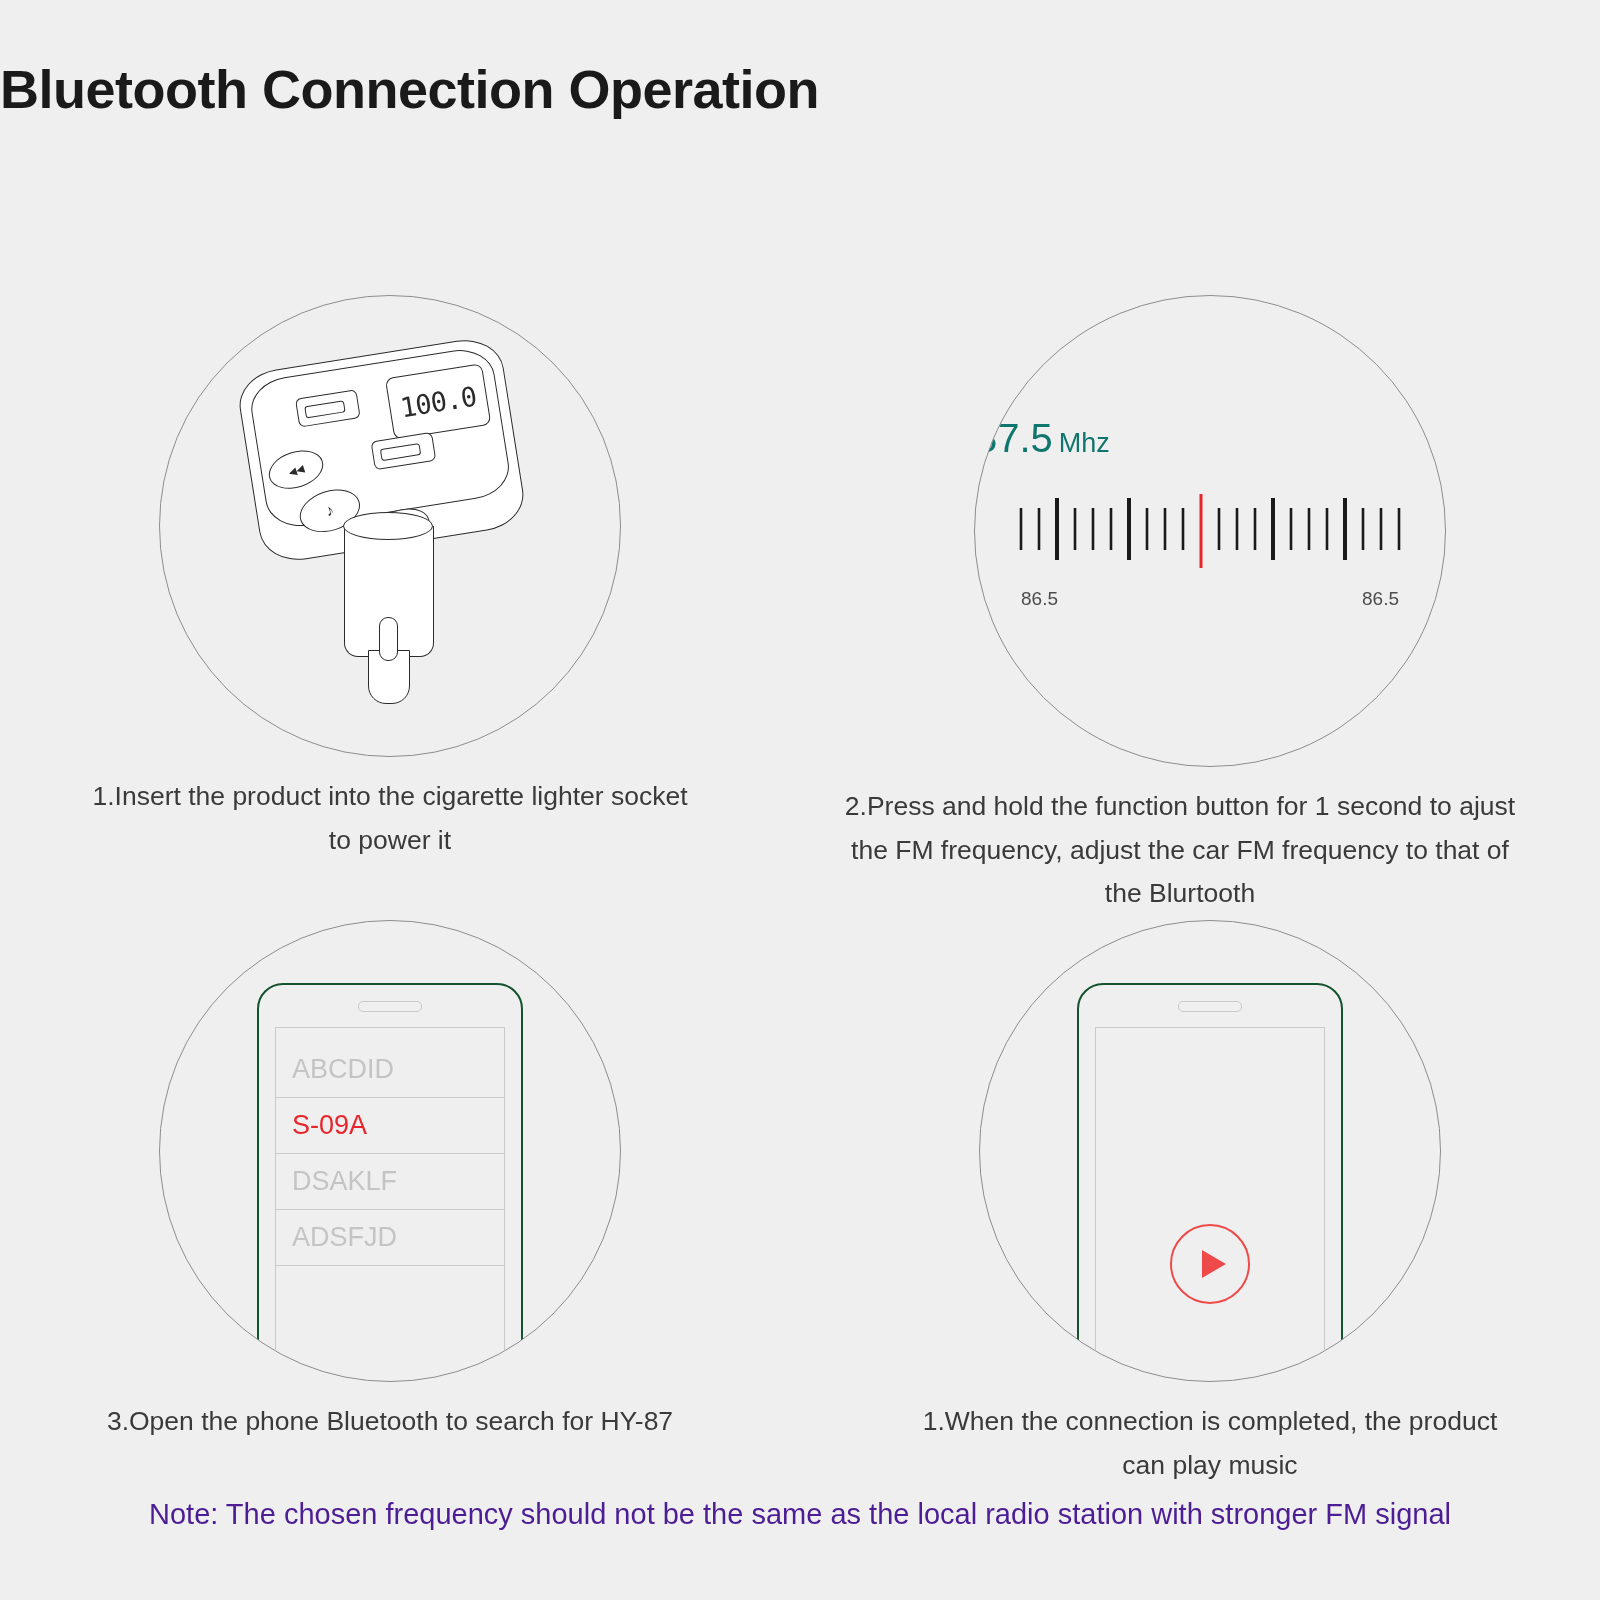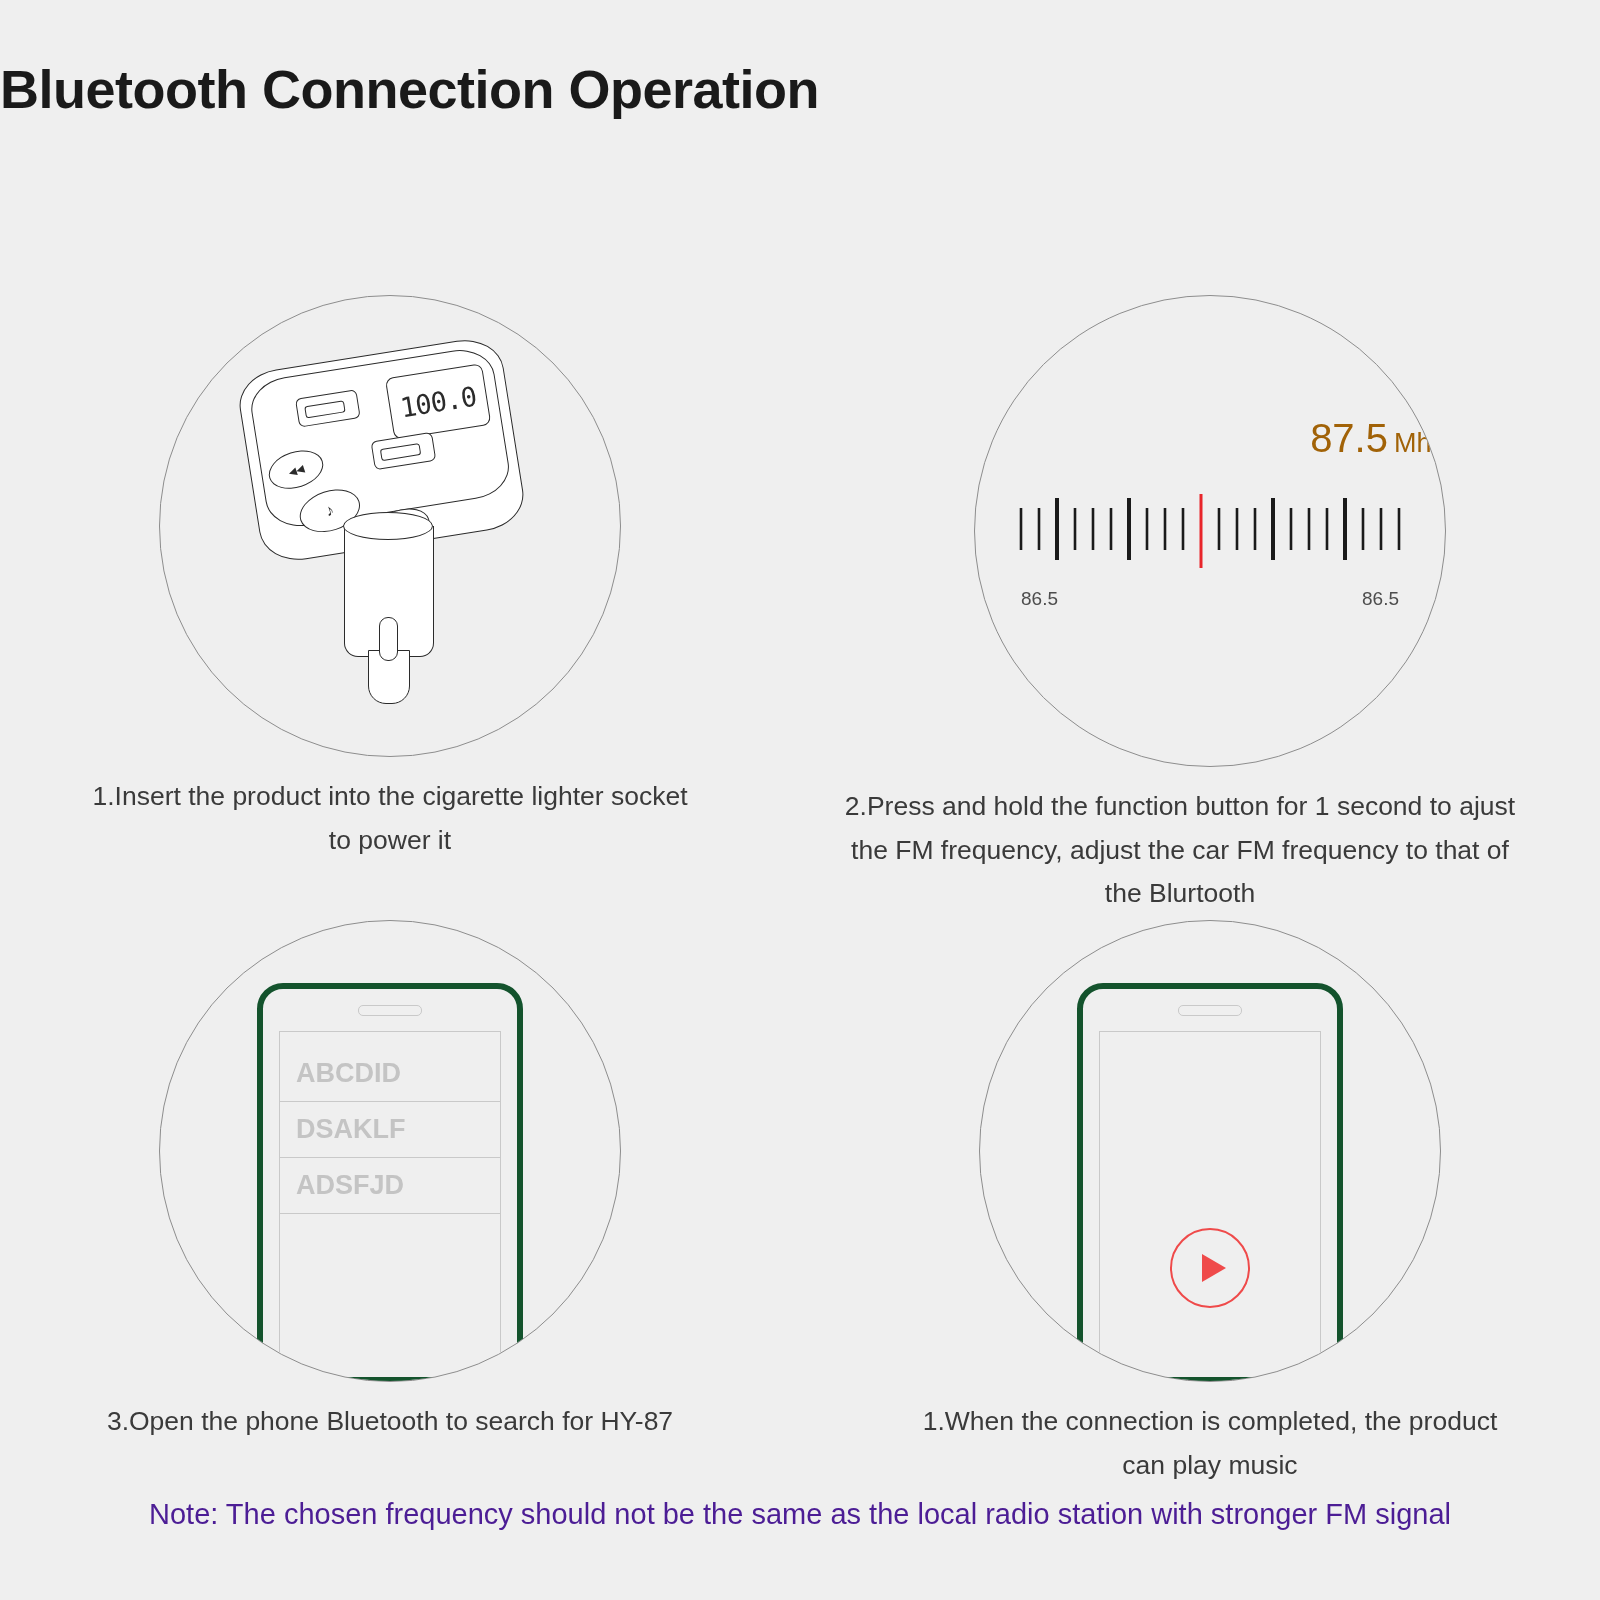--- a/index.html
+++ b/index.html
@@ -210,22 +210,22 @@
 
   
   .dial {
     position: absolute;
     left: 0; top: 0; right: 0; bottom: 0;
   }
   .dial .freq {
     position: absolute;
     left: 0; right: 0;
     top: 120px;
-    text-align: right;
-    color: #a16207;
+    text-align: left;
+    color: #0f766e;
   }
   .dial .freq .big {
     font-size: 40px;
   }
   .dial .freq .unit {
     font-size: 27px;
     margin-left: 6px;
   }
   .dial .ticks {
     position: absolute;
@@ -244,25 +244,24 @@
   }
 
   
   .phone {
     position: absolute;
     left: 50%;
     transform: translateX(-50%);
     top: 62px;
     width: 266px;
     height: 400px;
-    border: 6px solid #14532d;
+    border: 2px solid #14532d;
     border-radius: 26px 26px 0 0;
     background: transparent;
     box-sizing: border-box;
-    font-weight: bold;
   }
   .phone .speaker {
     position: absolute;
     left: 50%;
     transform: translateX(-50%);
     top: 16px;
     width: 62px;
     height: 9px;
     border: 1.6px solid #c9c9c9;
     border-radius: 5px;
@@ -390,20 +389,21 @@
       <div class="caption caption-x">2.Press and hold the function button for 1 second to ajust the FM frequency, adjust the car FM frequency to that of the Blurtooth</div>
     </div>
 
     <div class="cell cell-3">
       <div class="circle">
         <div class="phone">
           <div class="speaker"></div>
           <div class="screen">
             <div class="bt-list">
               <div class="bt-item">ABCDID</div>
+              <div class="bt-item sel">S-09A</div>
               <div class="bt-item">DSAKLF</div>
               <div class="bt-item">ADSFJD</div>
             </div>
           </div>
         </div>
       </div>
       <div class="caption caption-wide">3.Open the phone Bluetooth to search for HY-87</div>
     </div>
 
     <div class="cell cell-4">

